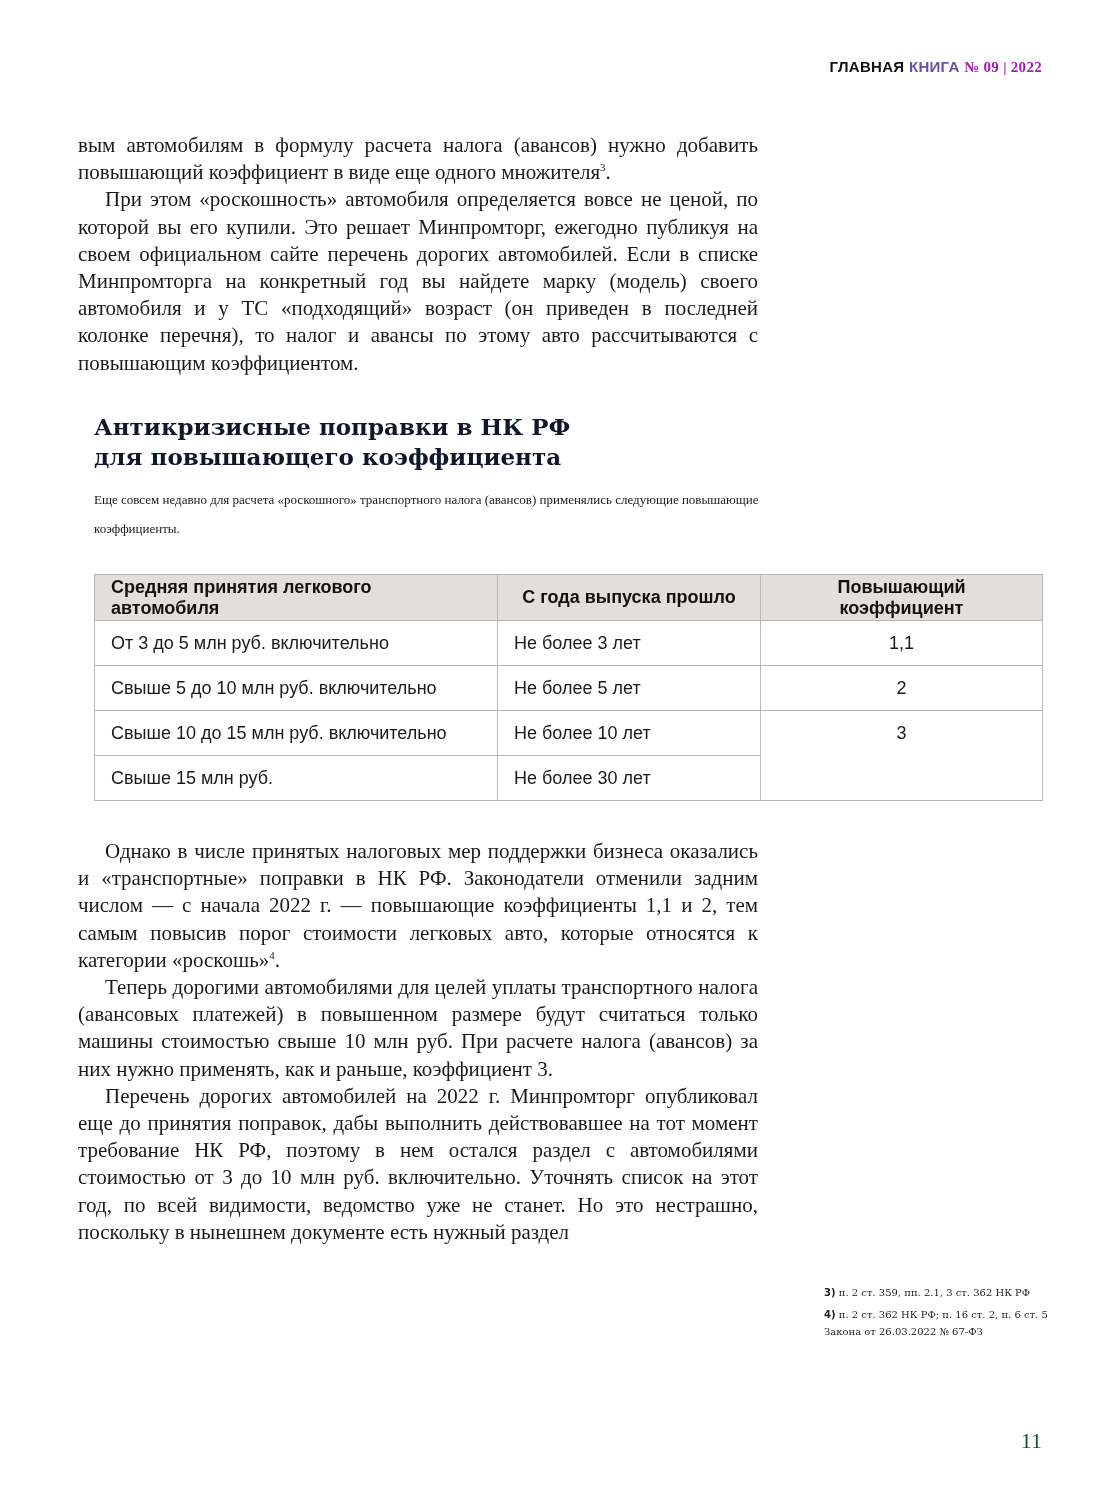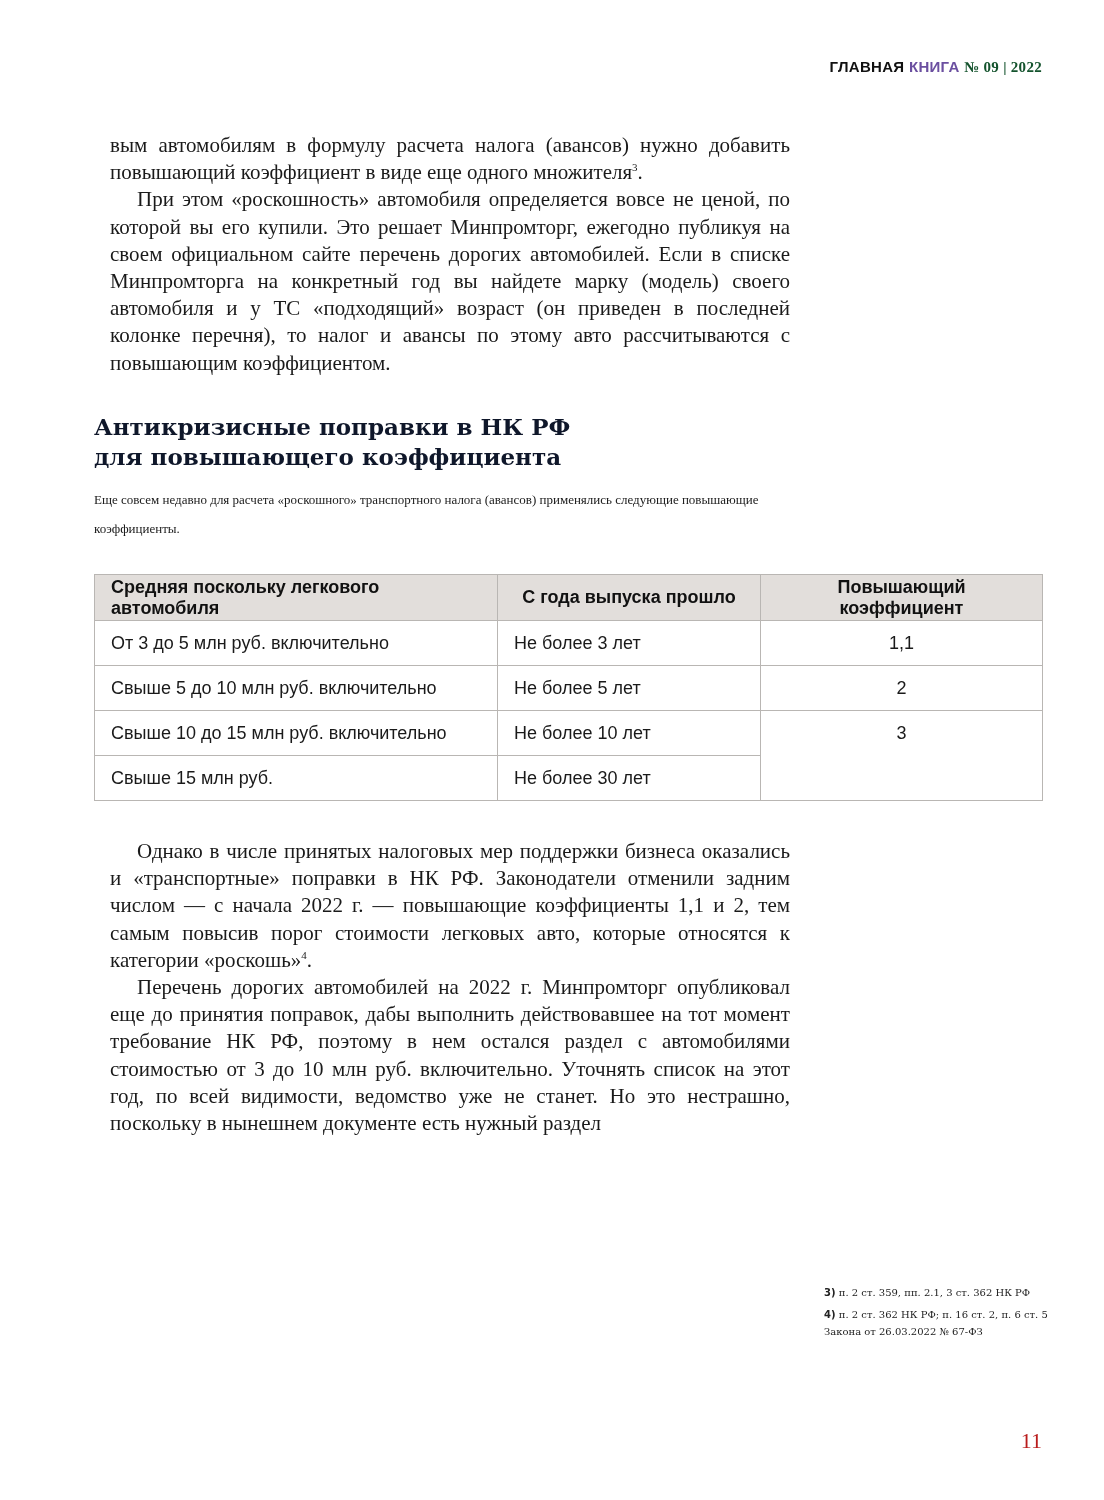--- a/index.html
+++ b/index.html
@@ -3,24 +3,24 @@
 <meta charset="utf-8">
 <style>
   html, body { margin: 0; padding: 0; background: #ffffff; }
   body { width: 1104px; height: 1500px; position: relative; overflow: hidden; color: #1a1a1a; }
   .page-header {
     position: absolute; top: 58px; right: 62px;
     font-family: "Liberation Sans", sans-serif; font-weight: bold; font-size: 15px; letter-spacing: 0.3px;
   }
   .page-header .brand-a { color: #111111; }
   .page-header .brand-b { color: #6b4fa0; }
-  .page-header .issue { font-family: "Liberation Serif", serif; font-weight: bold; font-size: 15px; color: #14532d; }
+  .page-header .issue { font-family: "Liberation Serif", serif; font-weight: bold; font-size: 15px; color: #a21caf; }
 
   .body-text {
-    position: absolute; left: 110px; width: 680px;
+    position: absolute; left: 78px; width: 680px;
     font-family: "Liberation Serif", serif; font-size: 21px; line-height: 27.2px; color: #1a1a1a;
     text-align: justify;
   }
   .body-text p { margin: 0; }
   .body-text p.indent { text-indent: 27px; }
   .body-text sup { font-size: 11px; vertical-align: 8px; line-height: 0; }
 
   #block1 { top: 132px; }
   .section-heading {
     position: absolute; left: 94px; top: 412px; width: 680px;
@@ -51,21 +51,21 @@
 
   .footnotes {
     position: absolute; left: 824px; top: 1284px; width: 225px;
     font-family: "DejaVu Serif", serif; font-size: 10px; line-height: 17px; color: #222;
   }
   .footnotes p { margin: 0 0 5px 0; }
   .footnotes b { font-family: "DejaVu Sans", sans-serif; font-weight: bold; }
 
   .page-number {
     position: absolute; right: 62px; top: 1428px;
-    font-family: "Liberation Serif", serif; font-size: 22px; color: #b91c1c;
+    font-family: "Liberation Serif", serif; font-size: 22px; color: #14532d;
   }
 </style>
 </head>
 <body>
 
 <div class="page-header">
   <span class="brand-a">ГЛАВНАЯ</span>
   <span class="brand-b">КНИГА</span>
   <span class="issue">№ 09 | 2022</span>
 </div>
@@ -80,21 +80,21 @@
   <div>для повышающего коэффициента</div>
 </div>
 
 <div class="lead">
   <p>Еще совсем недавно для расчета «роскошного» транспортного налога (авансов) применялись следующие повышающие коэффициенты.</p>
 </div>
 
 <table class="coef">
   <thead>
     <tr>
-      <th class="c1">Средняя поскольку легкового автомобиля</th>
+      <th class="c1">Средняя принятия легкового автомобиля</th>
       <th class="c2">С года выпуска прошло</th>
       <th class="c3">Повышающий коэффициент</th>
     </tr>
   </thead>
   <tbody>
     <tr>
       <td>От 3 до 5 млн руб. включительно</td>
       <td>Не более 3 лет</td>
       <td class="c3">1,1</td>
     </tr>
@@ -110,20 +110,21 @@
     </tr>
     <tr>
       <td>Свыше 15 млн руб.</td>
       <td>Не более 30 лет</td>
     </tr>
   </tbody>
 </table>
 
 <div class="body-text" id="block2">
   <p class="indent"><span>Однако в числе принятых налоговых мер поддержки бизнеса оказались и «транспортные» поправки в НК РФ. Законодатели отменили задним числом — с начала 2022 г. — повышающие коэффициенты 1,1 и 2, тем самым повысив порог стоимости легковых авто, которые относятся к категории «роскошь»</span><sup>4</sup><span>.</span></p>
+  <p class="indent">Теперь дорогими автомобилями для целей уплаты транспортного налога (авансовых платежей) в повышенном размере будут считаться только машины стоимостью свыше 10 млн руб. При расчете налога (авансов) за них нужно применять, как и раньше, коэффициент 3.</p>
   <p class="indent">Перечень дорогих автомобилей на 2022 г. Минпромторг опубликовал еще до принятия поправок, дабы выполнить действовавшее на тот момент требование НК РФ, поэтому в нем остался раздел с автомобилями стоимостью от 3 до 10 млн руб. включительно. Уточнять список на этот год, по всей видимости, ведомство уже не станет. Но это нестрашно, поскольку в нынешнем документе есть нужный раздел</p>
 </div>
 
 <div class="footnotes">
   <p><b>3)</b> <span>п. 2 ст. 359, пп. 2.1, 3 ст. 362 НК РФ</span></p>
   <p><b>4)</b> <span>п. 2 ст. 362 НК РФ; п. 16 ст. 2, п. 6 ст. 5 Закона от 26.03.2022 № 67-ФЗ</span></p>
 </div>
 
 <div class="page-number">11</div>
 

